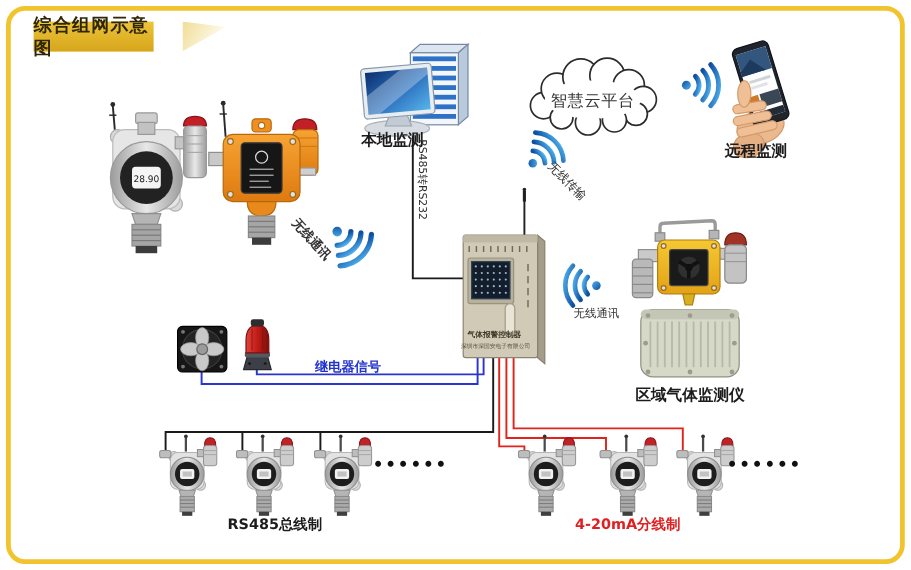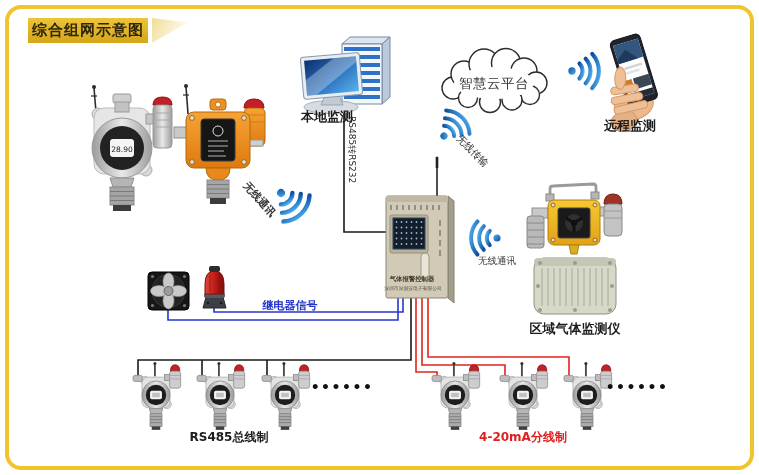--- a/index.html
+++ b/index.html
@@ -1,18 +1,18 @@
 <!DOCTYPE html>
 <html><head>
 <meta charset="utf-8">
 <style>
   html,body{margin:0;padding:0}
   .page{position:relative;width:759px;height:475px;background:#fff;font-family:"DejaVu Sans","Liberation Sans",sans-serif;overflow:hidden}
   .frame{position:absolute;left:5px;top:5px;right:5px;bottom:5px;border:4px solid #f1c42e;border-radius:16px;pointer-events:none}
-  .ribbon{position:absolute;left:28px;top:18px;width:120px;height:25px;background:linear-gradient(180deg,#ecc43a,#d6a51a);display:flex;align-items:center;justify-content:center;font-weight:bold;font-size:15px;color:#2e2605;letter-spacing:1px}
+  .ribbon{position:absolute;left:28px;top:18px;width:100px;height:25px;background:linear-gradient(180deg,#ecc43a,#d6a51a);display:flex;align-items:center;justify-content:center;font-weight:bold;font-size:15px;color:#2e2605;letter-spacing:1px}
   .ribbon-tail{position:absolute;left:152px;top:18px;width:36px;height:25px;background:linear-gradient(120deg,#f0dd96,#fdf9e8 75%,#ffffff);clip-path:polygon(0 0,100% 18%,0 100%)}
   svg text{font-family:"DejaVu Sans","Liberation Sans",sans-serif}
 </style>
 </head>
 <body>
 
 <div class="page">
   <div class="frame"></div>
   <div class="ribbon-tail"></div>
   <div class="ribbon">综合组网示意图</div>

